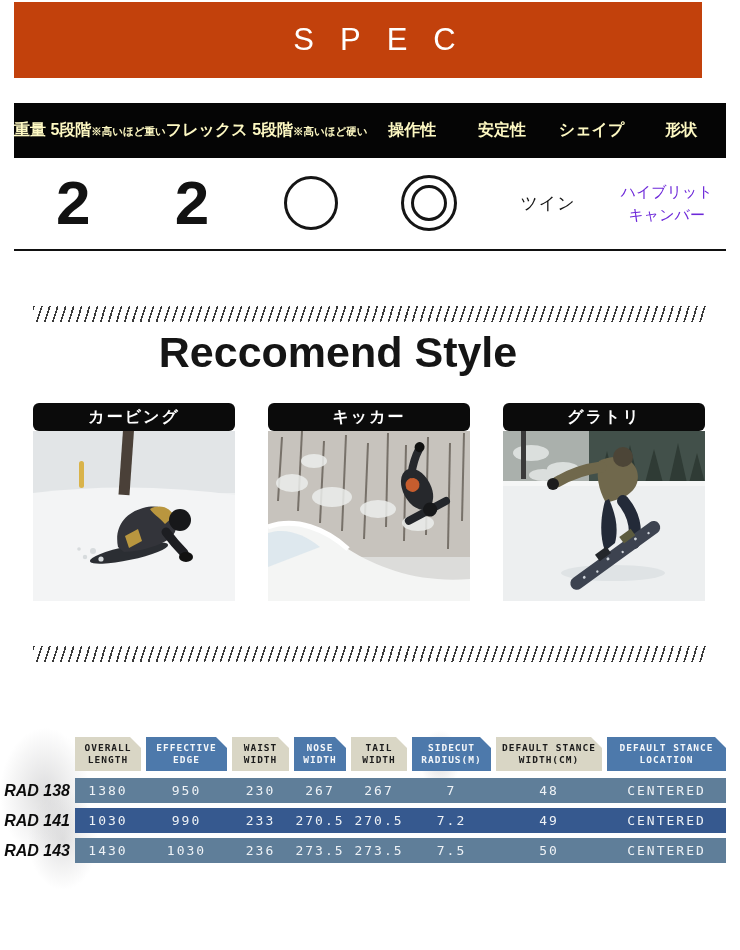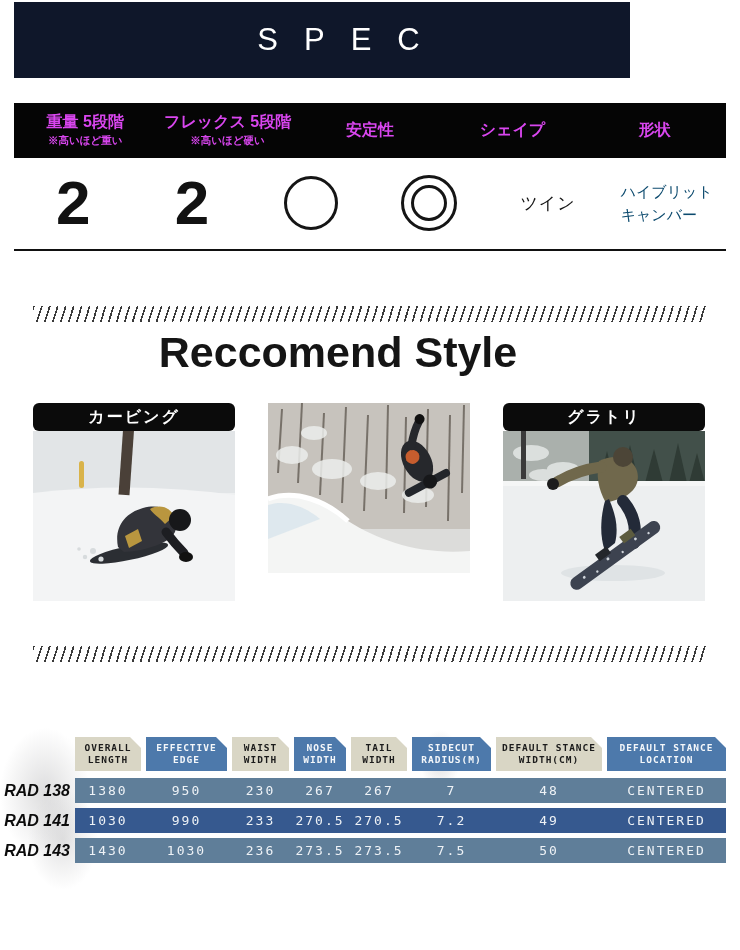--- a/index.html
+++ b/index.html
@@ -1,42 +1,42 @@
 <!DOCTYPE html>
 <html><head>
 <meta charset="utf-8">
 <style>
   * { margin:0; padding:0; box-sizing:border-box; }
   html,body { background:#ffffff; }
   body { width:740px; height:950px; font-family:"Liberation Sans", sans-serif; color:#111; }
   .page { position:relative; width:740px; height:950px; overflow:hidden; background:#fff; }
 
   
-  .spec-banner { position:absolute; top:2px; left:14px; width:616px; height:76px;
-    background:#0f172a; display:flex; align-items:center; justify-content:center;padding-left:33px; }
+  .spec-banner { position:absolute; top:2px; left:14px; width:688px; height:76px;
+    background:#c2410c; display:flex; align-items:center; justify-content:center;padding-left:33px; }
   .spec-banner .title { color:#fff; font-size:31px; font-weight:500;
     letter-spacing:26px; padding-left:26px; }
 
   
   .spec-header { position:absolute; top:103px; left:14px; width:712px; height:55px;
     background:#050505; display:flex; }
-  .spec-col { flex:1 1 0; display:flex; flex-direction:column; align-items:center; justify-content:center; color:#d946ef; }
+  .spec-col { flex:1 1 0; display:flex; flex-direction:row; align-items:center; justify-content:center; color:#fef9c3; }
   .spec-col .lbl { font-weight:bold; font-size:16px; line-height:1.15; white-space:nowrap; }
   .spec-col .note { font-weight:bold; font-size:10.5px; margin-top:2px; white-space:nowrap; }
 
   
   .spec-values { position:absolute; top:158px; left:14px; width:712px; height:90px; display:flex; }
   .val-col { flex:1 1 0; display:flex; flex-direction:column; align-items:center; justify-content:center; }
   .val-num { font-size:62px; font-weight:bold; color:#121212; line-height:1; }
   .circle-single { width:54px; height:54px; border:3px solid #151515; border-radius:50%; }
   .circle-double { width:56px; height:56px; border:3px solid #151515; border-radius:50%;
     display:flex; align-items:center; justify-content:center; }
   .circle-double .inner { width:36px; height:36px; border:3px solid #151515; border-radius:50%; }
   .val-text { font-size:17px; color:#121212; letter-spacing:1px; }
-  .val-text2 { font-size:15px; color:#0c4a6e; line-height:1.55; }
+  .val-text2 { font-size:15px; color:#6d28d9; text-align:center; line-height:1.55; }
 
   .rule { position:absolute; top:249px; left:14px; width:712px; height:2px; background:#111; }
 
   
   .hatch { position:absolute; left:33px; width:674px; height:16px;
     background:repeating-linear-gradient(108deg, #3a3a3a 0 1.6px, transparent 1.6px 7.6px); }
   .hatch1 { top:306px; }
   .hatch2 { top:646px; }
 
   
@@ -92,20 +92,23 @@
   <div class="spec-header">
     <div class="spec-col">
       <div class="lbl">重量 5段階</div>
       <div class="note">※高いほど重い</div>
     </div>
     <div class="spec-col">
       <div class="lbl">フレックス 5段階</div>
       <div class="note">※高いほど硬い</div>
     </div>
     <div class="spec-col">
+      <div class="lbl">操作性</div>
+    </div>
+    <div class="spec-col">
       <div class="lbl">安定性</div>
     </div>
     <div class="spec-col">
       <div class="lbl">シェイプ</div>
     </div>
     <div class="spec-col">
       <div class="lbl">形状</div>
     </div>
   </div>
 
@@ -161,20 +164,21 @@
         <path d="M85,116 C81,96 92,82 110,77 C128,72 141,80 143,92 C145,103 136,109 127,113 C116,118 99,121 91,121 Z" fill="#33343a"></path>
         <path d="M117,78 C126,73 137,76 141,85 L132,93 C126,86 119,82 117,78 Z" fill="#b9963f"></path>
         <path d="M92,105 L105,98 L109,110 L96,117 Z" fill="#b9963f"></path>
         <circle cx="147" cy="89" r="11" fill="#17181a"></circle>
         <path d="M133,101 C139,109 145,116 151,122" stroke="#1d1e22" stroke-width="9" fill="none" stroke-linecap="round"></path>
         <ellipse cx="153" cy="126" rx="7" ry="5" fill="#111"></ellipse>
       </svg>
     </div>
 
     <div class="card">
+      <div class="card-label">キッカー</div>
       <svg class="card-photo" viewBox="0 0 202 170">
         <rect width="202" height="170" fill="#dcdcda"></rect>
         <rect width="202" height="126" fill="#c7c3bd"></rect>
         <g stroke="#5d564e" stroke-width="2" opacity="0.75">
           <path d="M14,6 L10,70"></path>
             <path d="M34,0 L30,80"></path>
             <path d="M56,10 L52,92"></path>
           <path d="M78,4 L74,100"></path>
             <path d="M100,12 L96,108"></path>
             <path d="M120,2 L118,96"></path>

